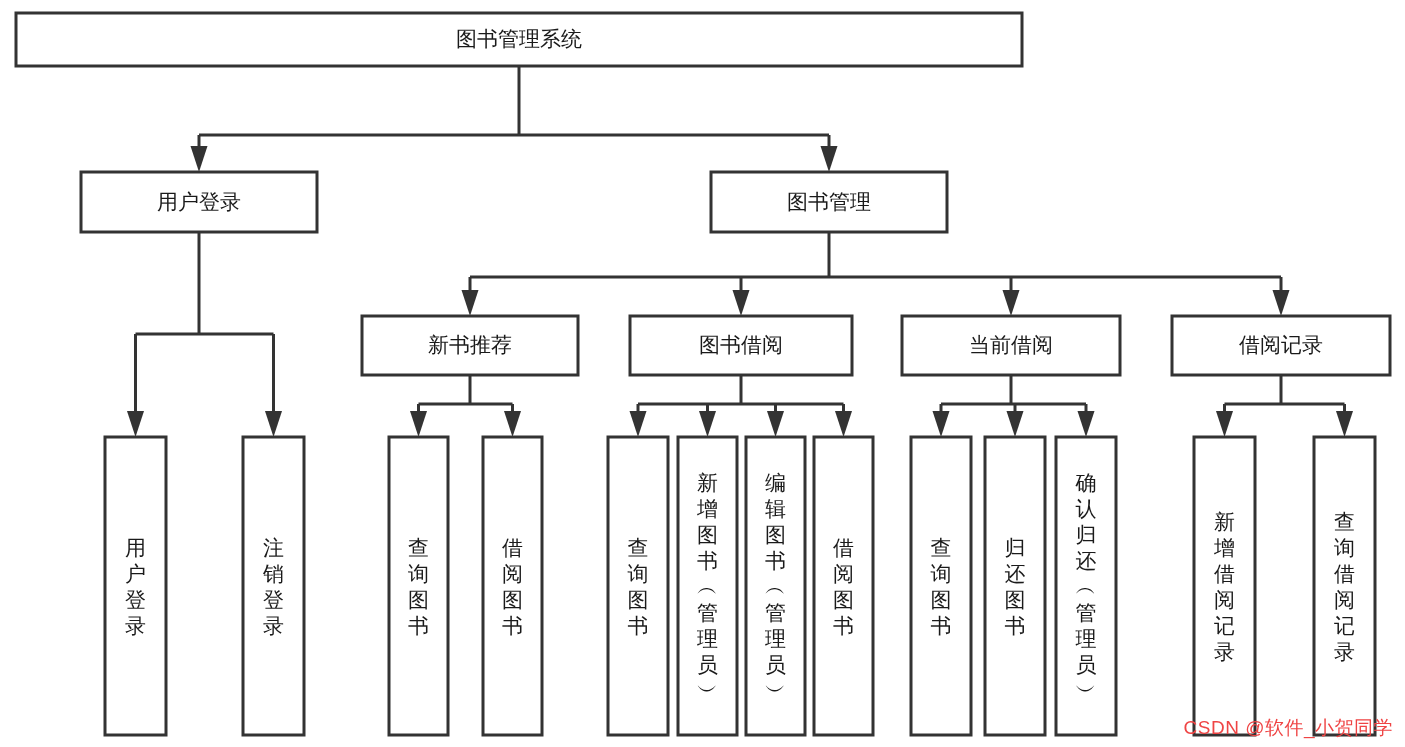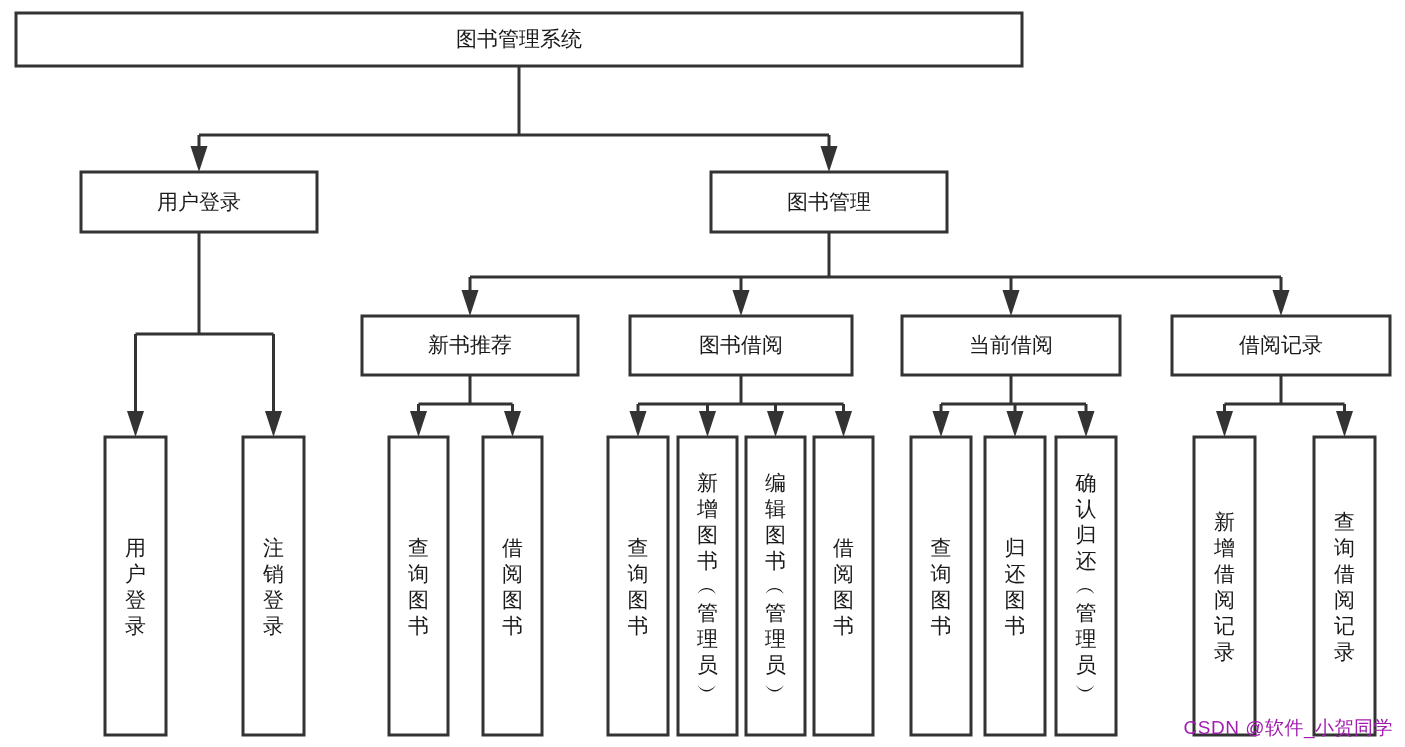--- a/index.html
+++ b/index.html
@@ -58,21 +58,21 @@
     font-size: 21px;
     fill: #1a1a1a;
     text-anchor: middle;
   }
   .watermark-text {
     position: absolute;
     right: 12px;
     bottom: 6px;
     font-family: "Liberation Sans", "DejaVu Sans", sans-serif;
     font-size: 19px;
-    color: #a21caf;
+    color: #ef4444;
     letter-spacing: 0.5px;
     white-space: nowrap;
     user-select: none;
   }
 </style>
 </head>
 <body>
 
 <div id="diagram-root">
   <svg class="flow-canvas" id="flow-canvas" viewBox="0 0 1405 747" xmlns="http://www.w3.org/2000/svg">

